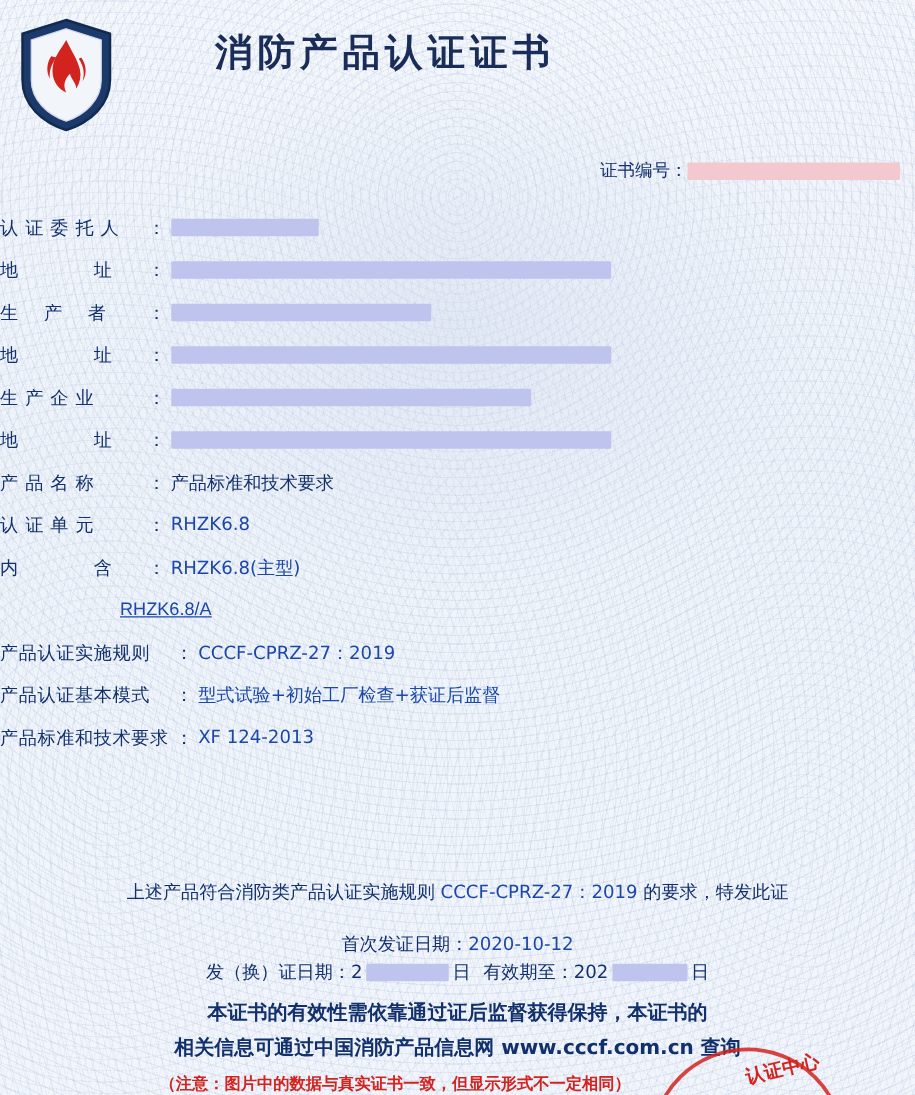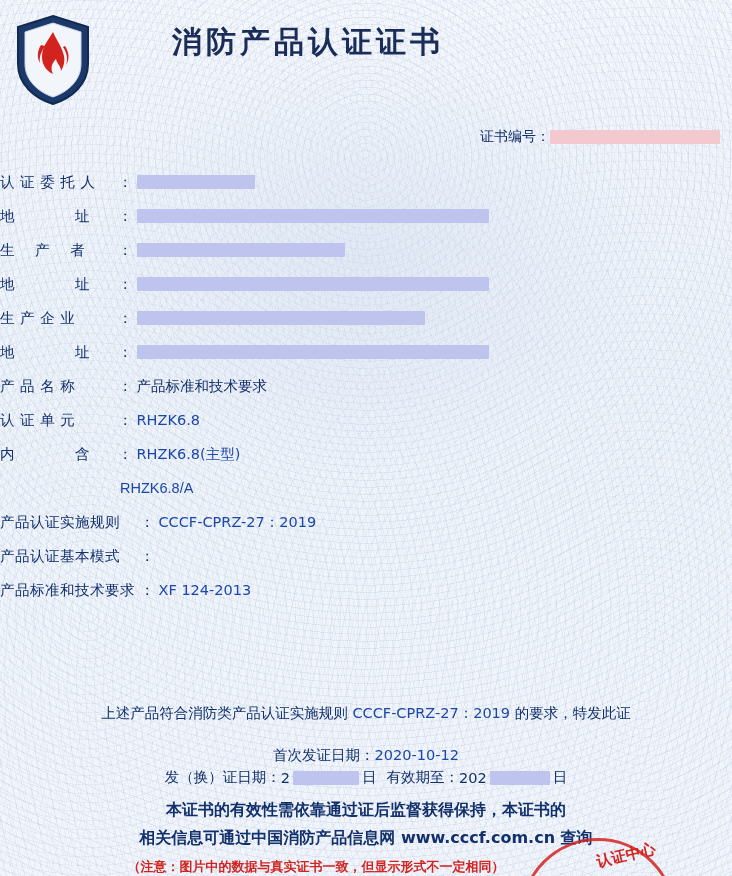--- a/index.html
+++ b/index.html
@@ -115,23 +115,24 @@
   .field-value {
     color: #1b47a8;
     font-family: "DejaVu Sans", "Liberation Sans", sans-serif;
     font-size: 14.5px;
   }
   .field-value.dark { color: #14306a; }
   .cont-row {
     display: flex;
     height: 34px;
     align-items: center;
-    padding-left: 120px;
+    padding-left: 96px;
     font-size: 14.5px;
     color: #1b47a8;
+    text-decoration: underline;
   }
 
   
   .statement {
     position: absolute;
     left: 0;
     width: 732px;
     text-align: center;
     font-size: 14.5px;
     color: #12306b;
@@ -290,20 +291,21 @@
 
     <div class="field-row">
       <span class="field-label" style="width:140px;flex:0 0 140px;">产品认证实施规则</span>
       <span class="field-colon">：</span>
       <span class="field-value">CCCF-CPRZ-27：2019</span>
     </div>
 
     <div class="field-row">
       <span class="field-label" style="width:140px;flex:0 0 140px;">产品认证基本模式</span>
       <span class="field-colon">：</span>
+      <span class="field-value">型式试验+初始工厂检查+获证后监督</span>
     </div>
 
     <div class="field-row">
       <span class="field-label" style="width:140px;flex:0 0 140px;">产品标准和技术要求</span>
       <span class="field-colon">：</span>
       <span class="field-value">XF 124-2013</span>
     </div>
   </div>
 
   <div class="statement stmt-compliance">

